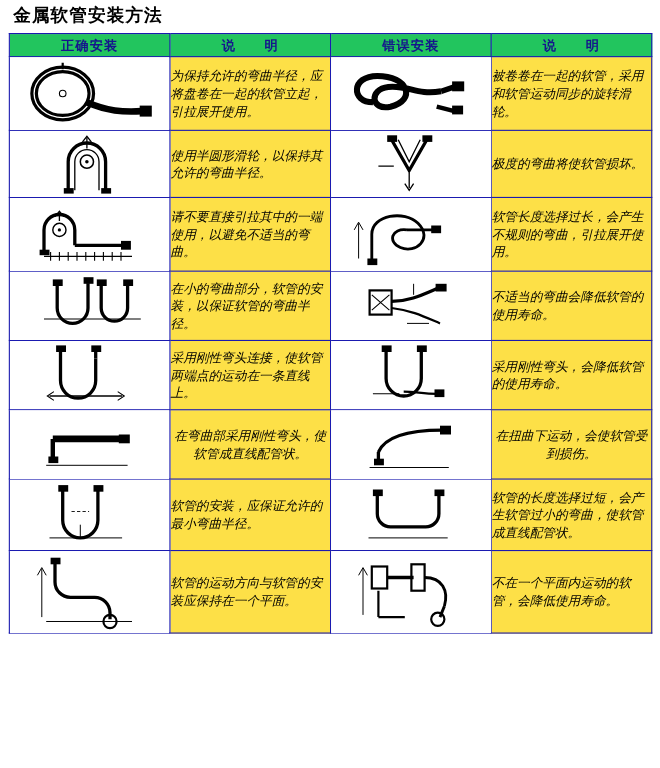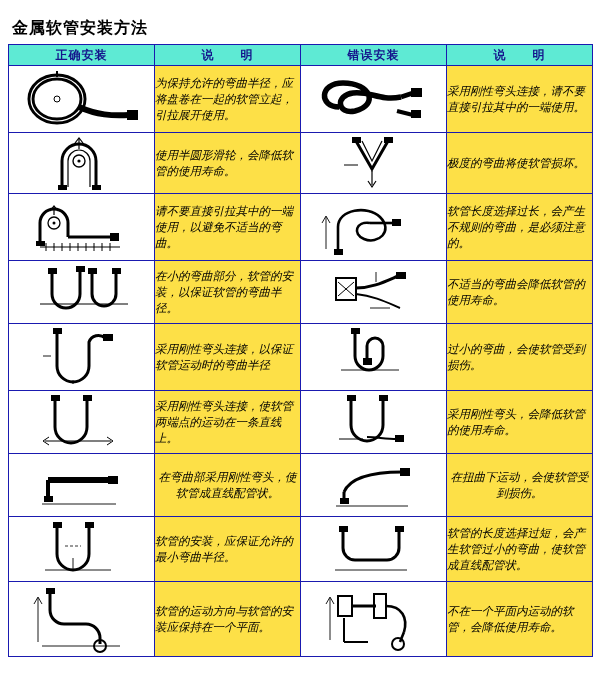--- a/index.html
+++ b/index.html
@@ -12,21 +12,21 @@
     height: 698px;
     font-family: "DejaVu Sans", "Liberation Sans", sans-serif;
     color: #000000;
     overflow: hidden;
   }
   .page {
     width: 508px;
     height: 698px;
     position: relative;
     box-sizing: border-box;
-    padding: 16px 8px 0 8px;
+    padding: 2px 8px 0 8px;
     border-radius: 14px;
   }
   .doc-title {
     font-size: 16px;
     font-weight: bold;
     letter-spacing: 1px;
     margin: 2px 0 6px 4px;
     line-height: 20px;
   }
   table.spec {
@@ -34,21 +34,21 @@
     width: 584px;
     table-layout: fixed;
     border: 1px solid #1a1ab0;
   }
   table.spec td, table.spec th {
     border: 1px solid #1a1ab0;
     padding: 0;
     vertical-align: middle;
   }
   thead th {
-    background: #5eead4;
+    background: #22c55e;
     color: #15158c;
     font-size: 12px;
     font-weight: bold;
     height: 20px;
     text-align: center;
     letter-spacing: 1px;
   }
   col.c-img { width: 146px; }
   col.c-txt { width: 146px; }
   td.img-cell {
@@ -119,37 +119,37 @@
         <td class="txt-cell">为保持允许的弯曲半径，应将盘卷在一起的软管立起，引拉展开使用。</td>
         <td class="img-cell">
           <svg class="fig" width="130" height="56" viewBox="0 0 130 56">
             <path d="M30 36 C 10 36, 10 12, 34 12 C 62 12, 70 34, 46 40 C 28 44, 26 24, 44 22 C 62 20, 70 30, 92 26" fill="none" stroke="#000" stroke-width="5.5"></path>
             <path d="M92 26 L 104 22" stroke="#000" stroke-width="5"></path>
             <rect x="102" y="17" width="11" height="9" fill="#000"></rect>
             <path d="M88 40 L 104 44" stroke="#000" stroke-width="4"></path>
             <rect x="102" y="39" width="10" height="8" fill="#000"></rect>
           </svg>
         </td>
-        <td class="txt-cell">采用刚性弯头连接，请不要直接引拉其中的一端使用。</td>
+        <td class="txt-cell">被卷卷在一起的软管，采用和软管运动同步的旋转滑轮。</td>
       </tr>
 
       <tr class="r1">
         <td class="img-cell">
           <svg class="fig" width="120" height="56" viewBox="0 0 120 56">
             <path d="M40 52 L 40 26 A 17 17 0 0 1 74 26 L 74 52" fill="none" stroke="#000" stroke-width="3"></path>
             <path d="M46 52 L 46 26 A 11 11 0 0 1 68 26 L 68 52" fill="none" stroke="#000" stroke-width="1.2"></path>
             <circle cx="57" cy="26" r="6" fill="none" stroke="#000" stroke-width="1.4"></circle>
             <circle cx="57" cy="26" r="1.6" fill="#000"></circle>
             <rect x="36" y="50" width="9" height="5" fill="#000"></rect>
             <rect x="70" y="50" width="9" height="5" fill="#000"></rect>
             <path d="M57 4 L 57 14" stroke="#000" stroke-width="1.2"></path>
             <path d="M53 8 L 57 3 L 61 8" fill="none" stroke="#000" stroke-width="1.2"></path>
           </svg>
         </td>
-        <td class="txt-cell">使用半圆形滑轮，会降低软管的使用寿命。</td>
+        <td class="txt-cell">使用半圆形滑轮，以保持其允许的弯曲半径。</td>
         <td class="img-cell">
           <svg class="fig" width="120" height="56" viewBox="0 0 120 56">
             <path d="M42 6 L 58 34 L 74 6" fill="none" stroke="#000" stroke-width="3"></path>
             <path d="M48 6 L 58 26 L 68 6" fill="none" stroke="#000" stroke-width="1.2"></path>
             <rect x="38" y="2" width="9" height="6" fill="#000"></rect>
             <rect x="70" y="2" width="9" height="6" fill="#000"></rect>
             <path d="M58 36 L 58 50" stroke="#000" stroke-width="1.2"></path>
             <path d="M54 46 L 58 52 L 62 46" fill="none" stroke="#000" stroke-width="1.2"></path>
             <path d="M30 30 L 44 30" stroke="#000" stroke-width="1"></path>
           </svg>
@@ -178,21 +178,21 @@
         <td class="img-cell">
           <svg class="fig" width="132" height="60" viewBox="0 0 132 60">
             <path d="M30 54 L 30 30 C 30 12, 60 8, 72 20 C 86 34, 70 48, 56 42 C 44 37, 48 24, 62 26" fill="none" stroke="#000" stroke-width="2.6"></path>
             <rect x="26" y="52" width="9" height="6" fill="#000"></rect>
             <path d="M62 26 L 86 26" stroke="#000" stroke-width="2.6"></path>
             <rect x="84" y="22" width="9" height="7" fill="#000"></rect>
             <path d="M18 20 L 18 52" stroke="#000" stroke-width="0.9"></path>
             <path d="M14 26 L 18 19 L 22 26" fill="none" stroke="#000" stroke-width="0.9"></path>
           </svg>
         </td>
-        <td class="txt-cell">软管长度选择过长，会产生不规则的弯曲，是必须注意的。</td>
+        <td class="txt-cell">软管长度选择过长，会产生不规则的弯曲，引拉展开使用。</td>
       </tr>
 
       <tr class="r3">
         <td class="img-cell">
           <svg class="fig" width="128" height="56" viewBox="0 0 128 56">
             <path d="M34 8 L 34 30 A 14 14 0 0 0 62 30 L 62 8" fill="none" stroke="#000" stroke-width="3"></path>
             <path d="M62 8 L 62 4" stroke="#000" stroke-width="3"></path>
             <rect x="30" y="4" width="9" height="6" fill="#000"></rect>
             <rect x="58" y="2" width="9" height="6" fill="#000"></rect>
             <path d="M74 8 L 74 30 A 12 12 0 0 0 98 30 L 98 8" fill="none" stroke="#000" stroke-width="3"></path>
@@ -209,42 +209,20 @@
             <path d="M46 24 C 62 24, 74 18, 88 12" fill="none" stroke="#000" stroke-width="3"></path>
             <rect x="86" y="8" width="10" height="7" fill="#000"></rect>
             <path d="M46 30 C 64 32, 76 38, 90 44" fill="none" stroke="#000" stroke-width="2"></path>
             <path d="M60 44 L 80 44" stroke="#000" stroke-width="0.9"></path>
             <path d="M66 8 L 66 18" stroke="#000" stroke-width="0.9"></path>
           </svg>
         </td>
         <td class="txt-cell">不适当的弯曲会降低软管的使用寿命。</td>
       </tr>
 
-      <tr class="r4">
-        <td class="img-cell">
-          <svg class="fig" width="126" height="62" viewBox="0 0 126 62">
-            <path d="M38 6 L 38 14" stroke="#000" stroke-width="3"></path>
-            <path d="M38 14 L 38 40 A 16 16 0 0 0 70 40 L 70 16 A 10 10 0 0 1 86 12" fill="none" stroke="#000" stroke-width="3"></path>
-            <rect x="34" y="2" width="9" height="6" fill="#000"></rect>
-            <rect x="84" y="8" width="10" height="7" fill="#000"></rect>
-            <path d="M24 30 L 32 30" stroke="#000" stroke-width="0.9"></path>
-            <path d="M54 54 L 54 58" stroke="#000" stroke-width="0.9"></path>
-          </svg>
-        </td>
-        <td class="txt-cell">采用刚性弯头连接，以保证软管运动时的弯曲半径</td>
-        <td class="img-cell">
-          <svg class="fig" width="126" height="62" viewBox="0 0 126 62">
-            <path d="M44 6 L 44 30 A 14 14 0 0 0 72 30 L 72 20 A 8 8 0 0 0 56 20 L 56 34" fill="none" stroke="#000" stroke-width="3"></path>
-            <rect x="40" y="2" width="9" height="6" fill="#000"></rect>
-            <rect x="52" y="32" width="9" height="7" fill="#000"></rect>
-            <path d="M30 44 L 88 44" stroke="#000" stroke-width="0.9"></path>
-          </svg>
-        </td>
-        <td class="txt-cell">过小的弯曲，会使软管受到损伤。</td>
-      </tr>
 
       <tr class="r5">
         <td class="img-cell">
           <svg class="fig" width="126" height="58" viewBox="0 0 126 58">
             <path d="M36 6 L 36 18 A 12 12 0 0 0 36 18 L 36 34 A 16 16 0 0 0 68 34 L 68 14" fill="none" stroke="#000" stroke-width="3"></path>
             <path d="M68 14 L 68 6" stroke="#000" stroke-width="3"></path>
             <rect x="32" y="2" width="9" height="6" fill="#000"></rect>
             <rect x="64" y="2" width="9" height="6" fill="#000"></rect>
             <path d="M26 48 L 92 48" stroke="#000" stroke-width="1.2"></path>
             <path d="M30 44 L 24 48 L 30 52" fill="none" stroke="#000" stroke-width="1"></path>

